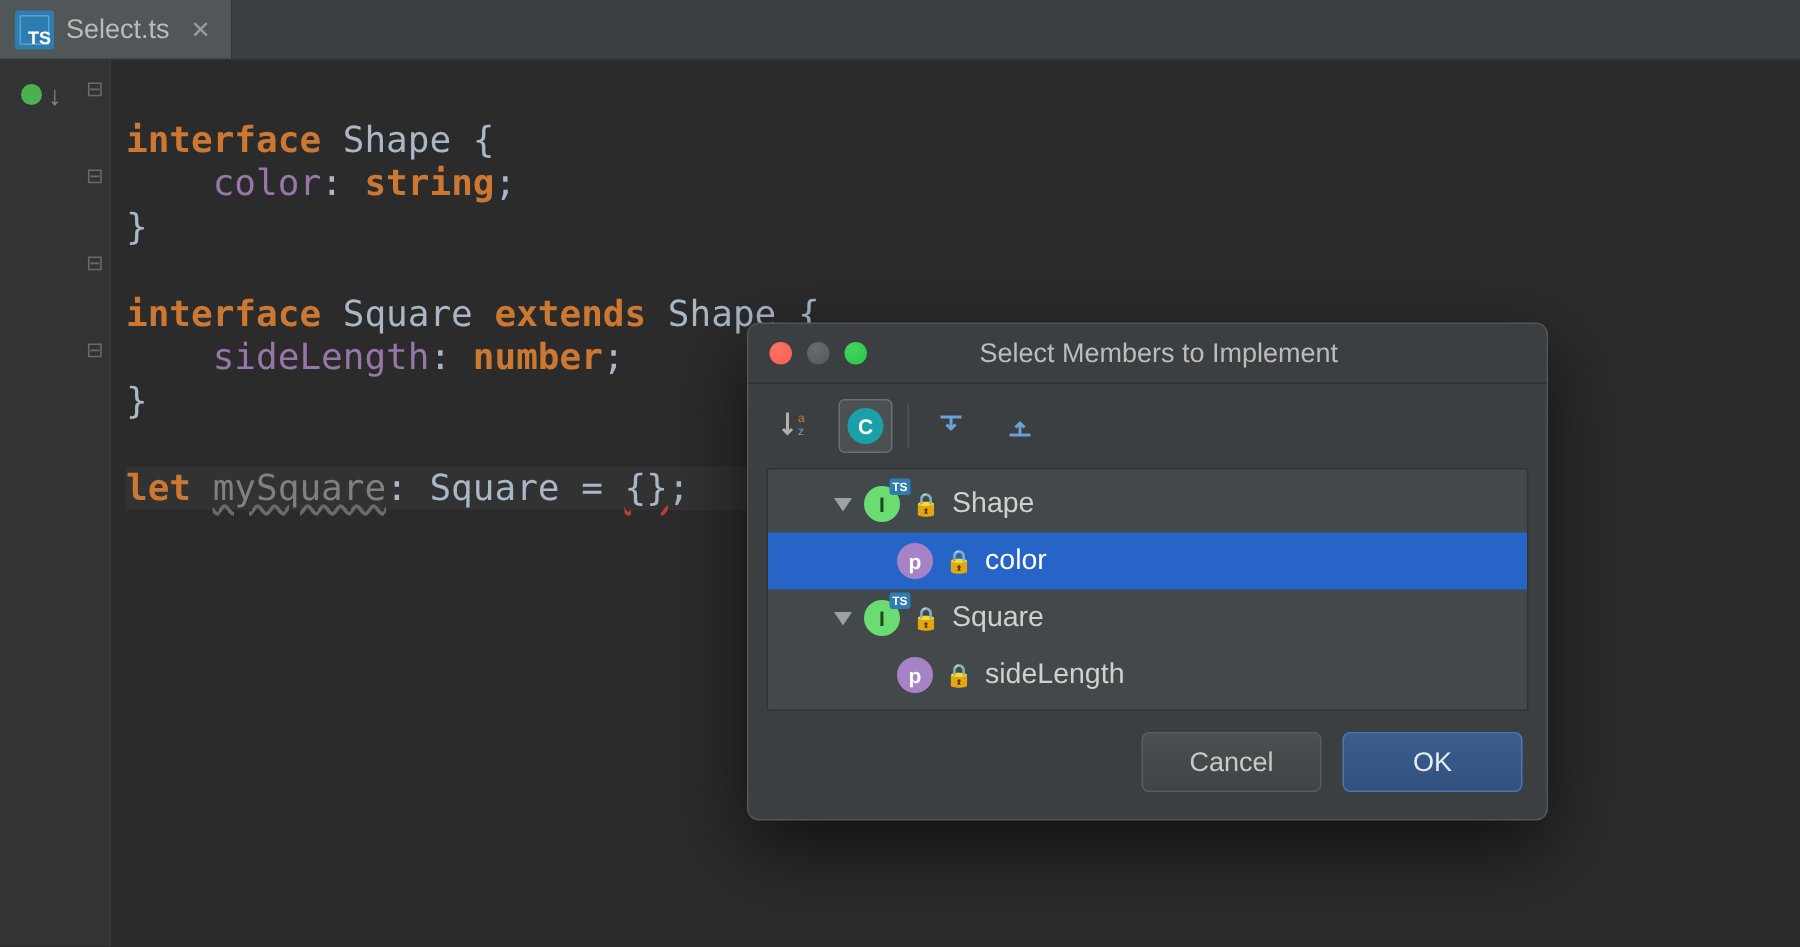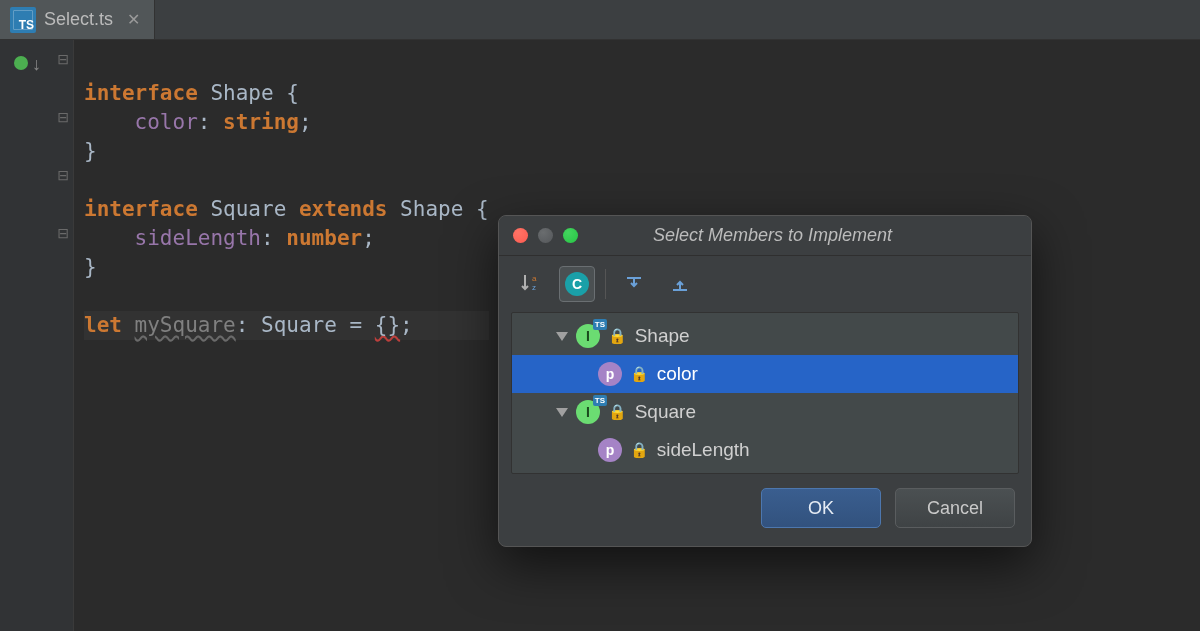--- a/index.html
+++ b/index.html
@@ -78,21 +78,21 @@
   .fold-col {
     position:absolute; right:4px; top:0; bottom:0; width:16px;
   }
   .fold-mark {
     position:absolute; right:0;
     color:#6a6a6a; font-size:14px; line-height:1;
   }
   .code {
     padding: 10px 0 0 10px;
     font-family: "Menlo","Consolas",monospace;
-    font-size: 21px;
+    font-size: 24px;
     line-height: 29px;
     white-space: pre;
     color: #a9b7c6;
   }
   .kw { color: #cc7832; font-weight: bold; }
   .type { color: #a9b7c6; }
   .prop { color: #9876aa; }
   .punct { color: #a9b7c6; }
   .err { color:#a9b7c6; text-decoration: underline wavy #bc3f3c; text-underline-offset:3px;}
   .warn { color:#808080; text-decoration: underline wavy #6a6a6a; text-underline-offset:3px;}
@@ -123,21 +123,20 @@
   }
   .traffic { display:flex; gap:10px; }
   .tl { width:15px; height:15px; border-radius:50%; }
   .tl.red { background: radial-gradient(circle at 35% 30%, #ff7366, #fc5b50); }
   .tl.gray { background: radial-gradient(circle at 35% 30%, #6a6d6f, #54575a); }
   .tl.green { background: radial-gradient(circle at 35% 30%, #43d65e, #27c445); }
   .title-text {
     flex:1; text-align:center;
     color:#bcbcbc; font-size:18px;
     margin-right:60px;
-    font-style:italic;
   }
   .toolbar {
     display:flex; align-items:center; gap:10px;
     padding: 10px 14px;
   }
   .tool-btn {
     width:36px; height:36px;
     display:flex; align-items:center; justify-content:center;
     border-radius:4px;
     color:#b0b0b0;
@@ -309,16 +308,16 @@
     </div>
     <div class="tree-row">
       <span class="indent2"></span>
       <span class="prop-icon">p</span>
       <span class="lock">🔒</span>
       <span>sideLength</span>
     </div>
   </div>
 
   <div class="btn-row">
+    <div class="btn">Cancel</div>
     <div class="btn primary">OK</div>
-    <div class="btn">Cancel</div>
   </div>
 </div>
 
 </body></html>

